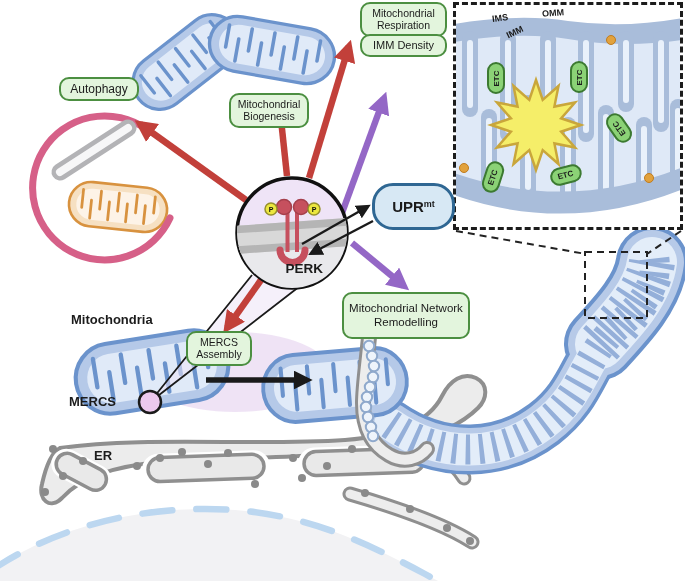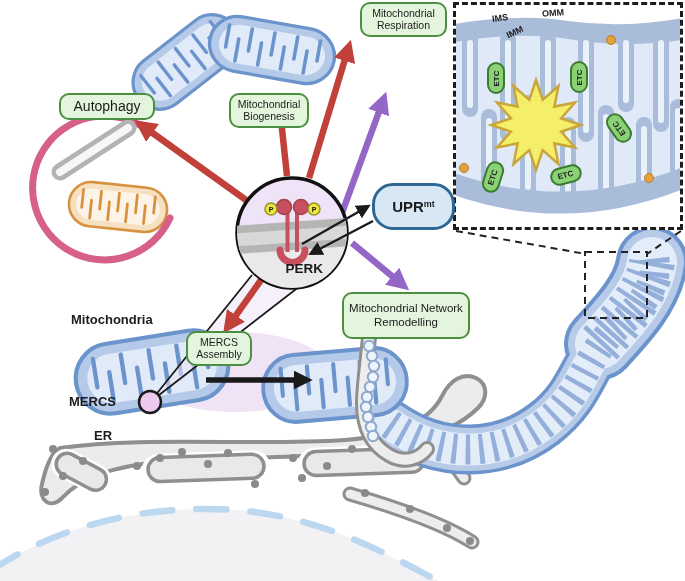--- a/index.html
+++ b/index.html
@@ -274,28 +274,29 @@
       </div>
     <div class="etc" style="left:154px;top:107px;transform:rotate(-35deg);">
         <span>ETC</span>
       </div>
     <div class="odot" style="left:150px;top:30px;"></div>
     <div class="odot" style="left:3px;top:158px;"></div>
     <div class="odot" style="left:188px;top:168px;"></div>
   </div>
 
   <div class="gbox" style="left:360px;top:2px;width:87px;font-size:10.5px;">Mitochondrial Respiration</div>
+  <div class="gbox" style="left:360px;top:34px;width:87px;font-size:11px;">IMM Density</div>
   <div class="gbox" style="left:229px;top:61px;width:80px;font-size:10.5px;margin-top:32px;">Mitochondrial Biogenesis</div>
-  <div class="gbox" style="left:59px;top:93px;width:96px;font-size:14px;">Autophagy</div>
+  <div class="gbox" style="left:59px;top:77px;width:80px;font-size:12px;">Autophagy</div>
   <div class="gbox" style="left:186px;top:331px;width:66px;font-size:10.5px;">MERCS Assembly</div>
   <div class="gbox" style="left:342px;top:292px;width:128px;font-size:11.5px;padding:8px 2px;">Mitochondrial Network Remodelling</div>
 
   <div class="upr">
       <span>UPR</span>
       <sup>mt</sup>
     </div>
 
   <div class="biglabel" style="left:263px;top:261px;width:60px;text-align:right;font-size:13.5px;">PERK</div>
   <div class="biglabel" style="left:71px;top:312px;">Mitochondria</div>
   <div class="biglabel" style="left:69px;top:394px;text-align:center;">MERCS</div>
-  <div class="biglabel" style="left:82px;top:428px;padding-left:12px;">ER</div>
+  <div class="biglabel" style="left:82px;top:448px;padding-left:12px;">ER</div>
 
 </div>
 
 </body></html>

